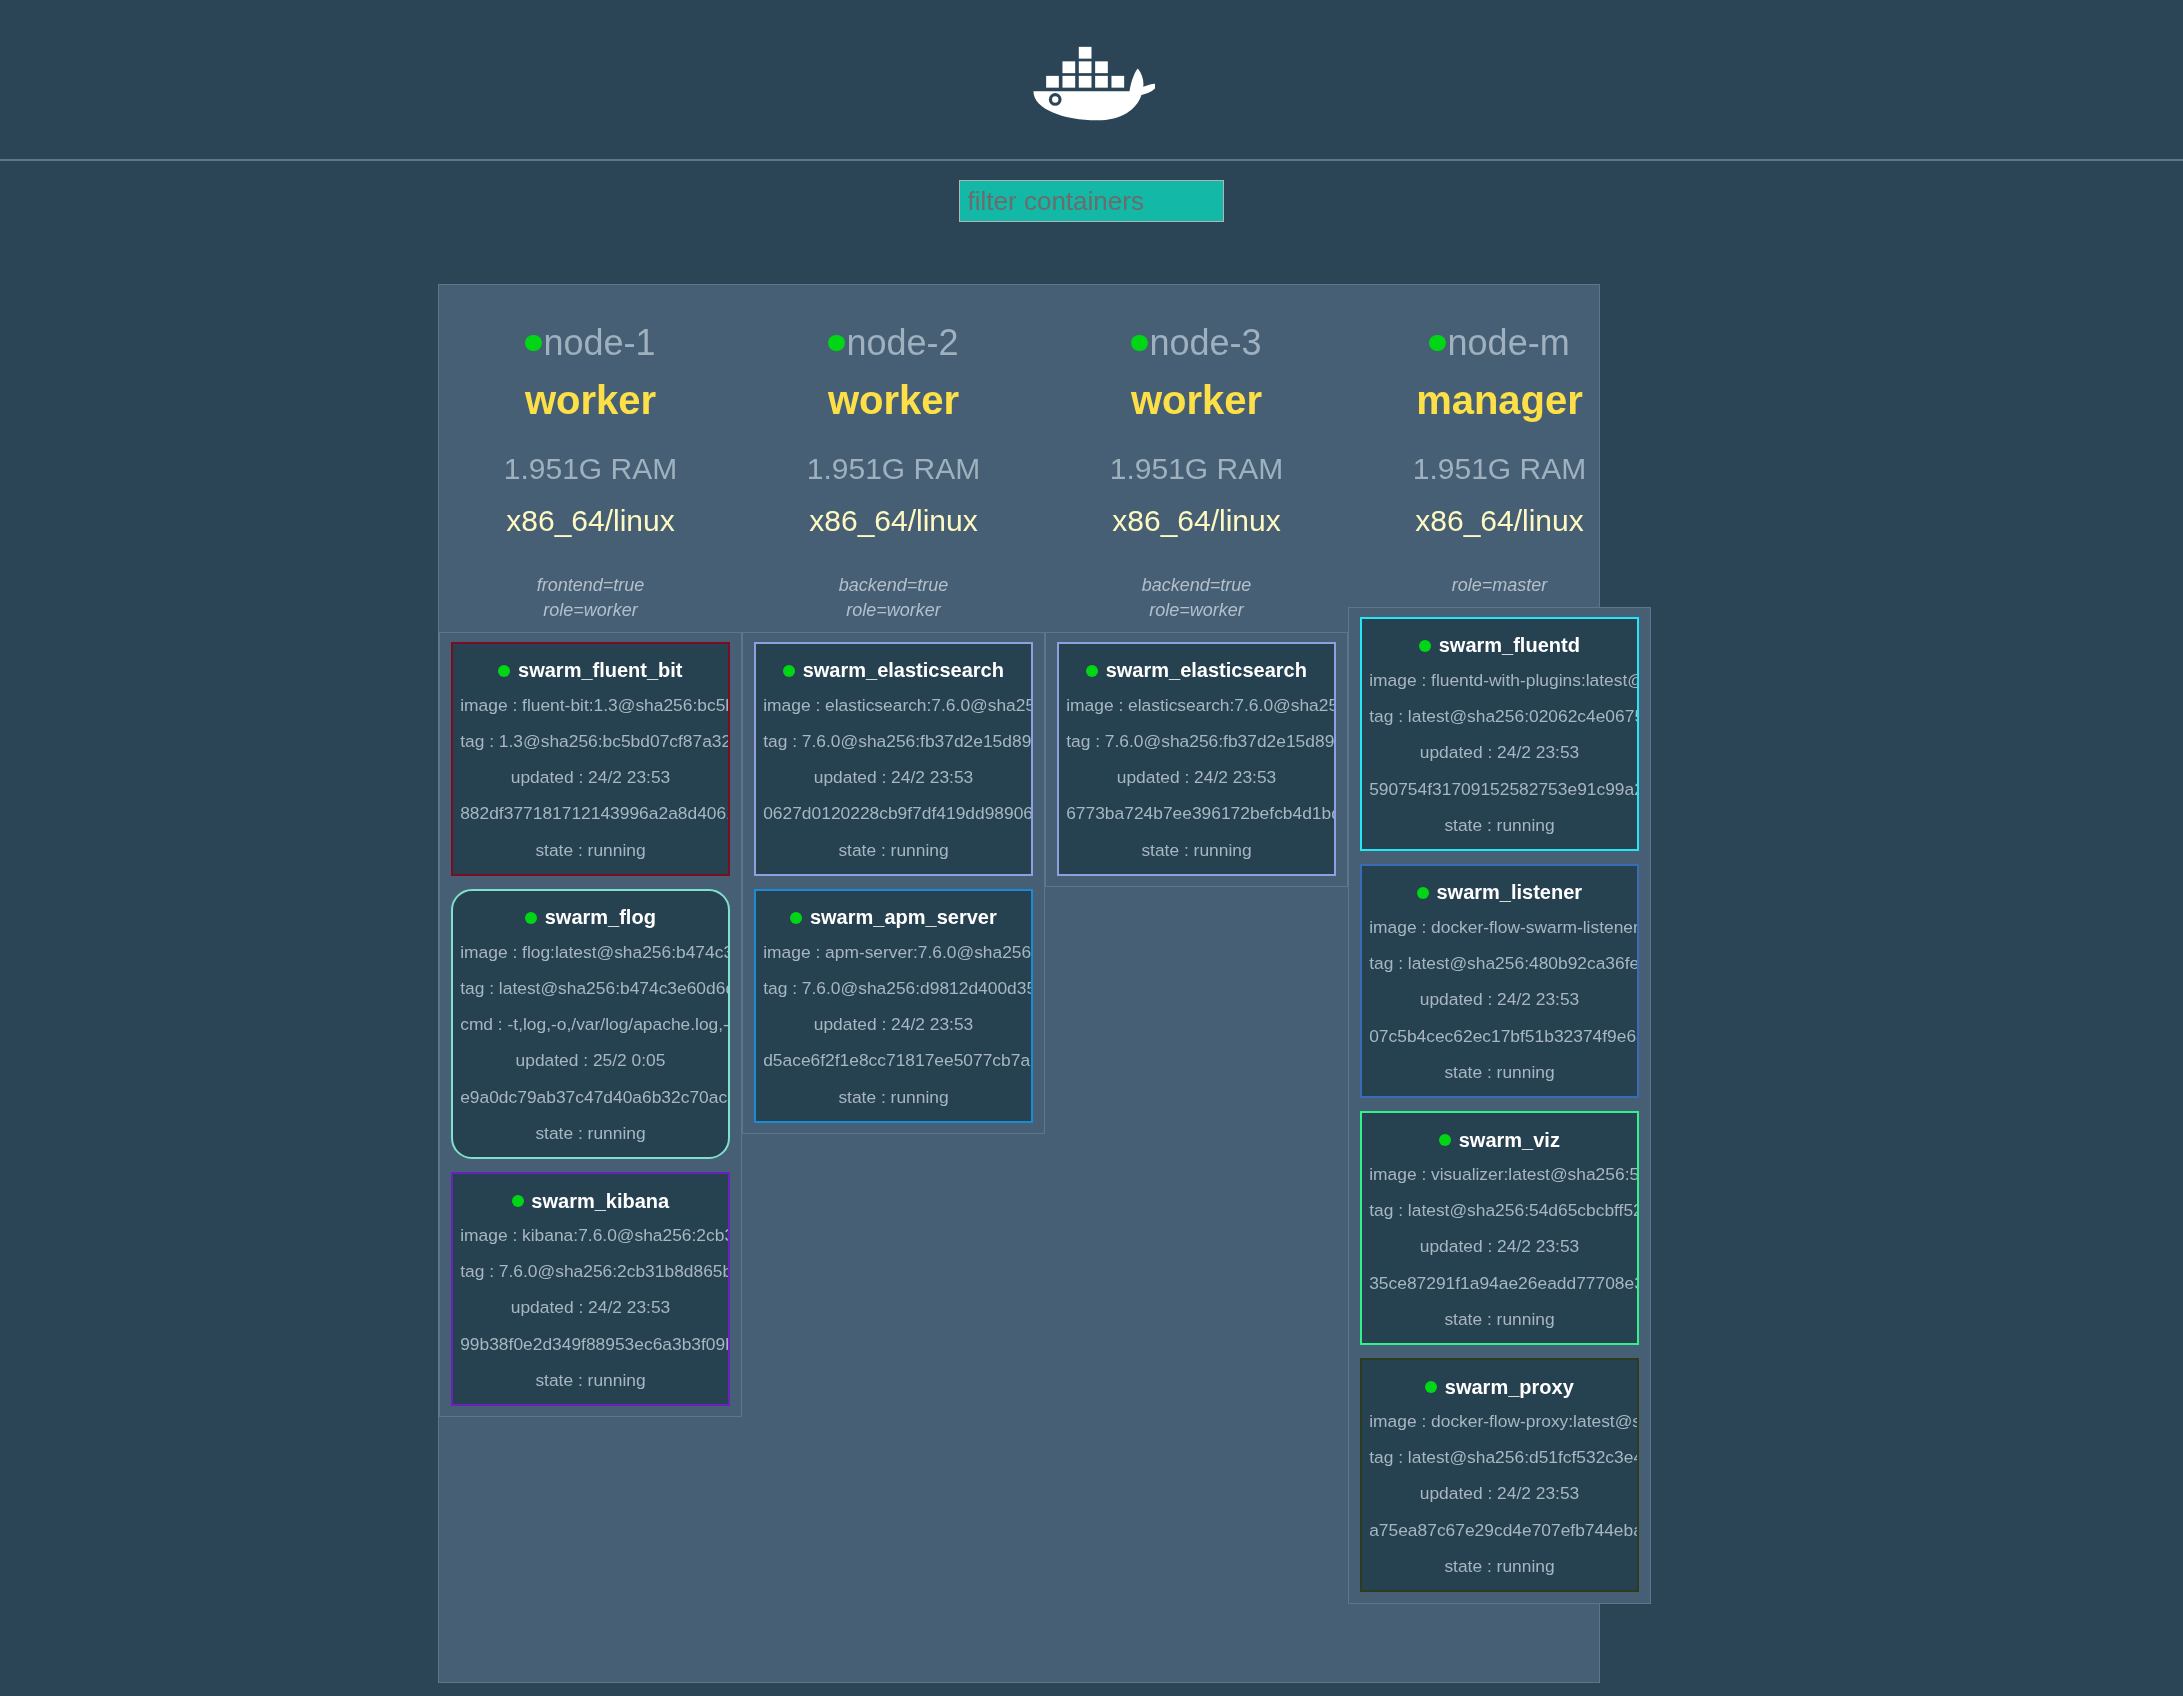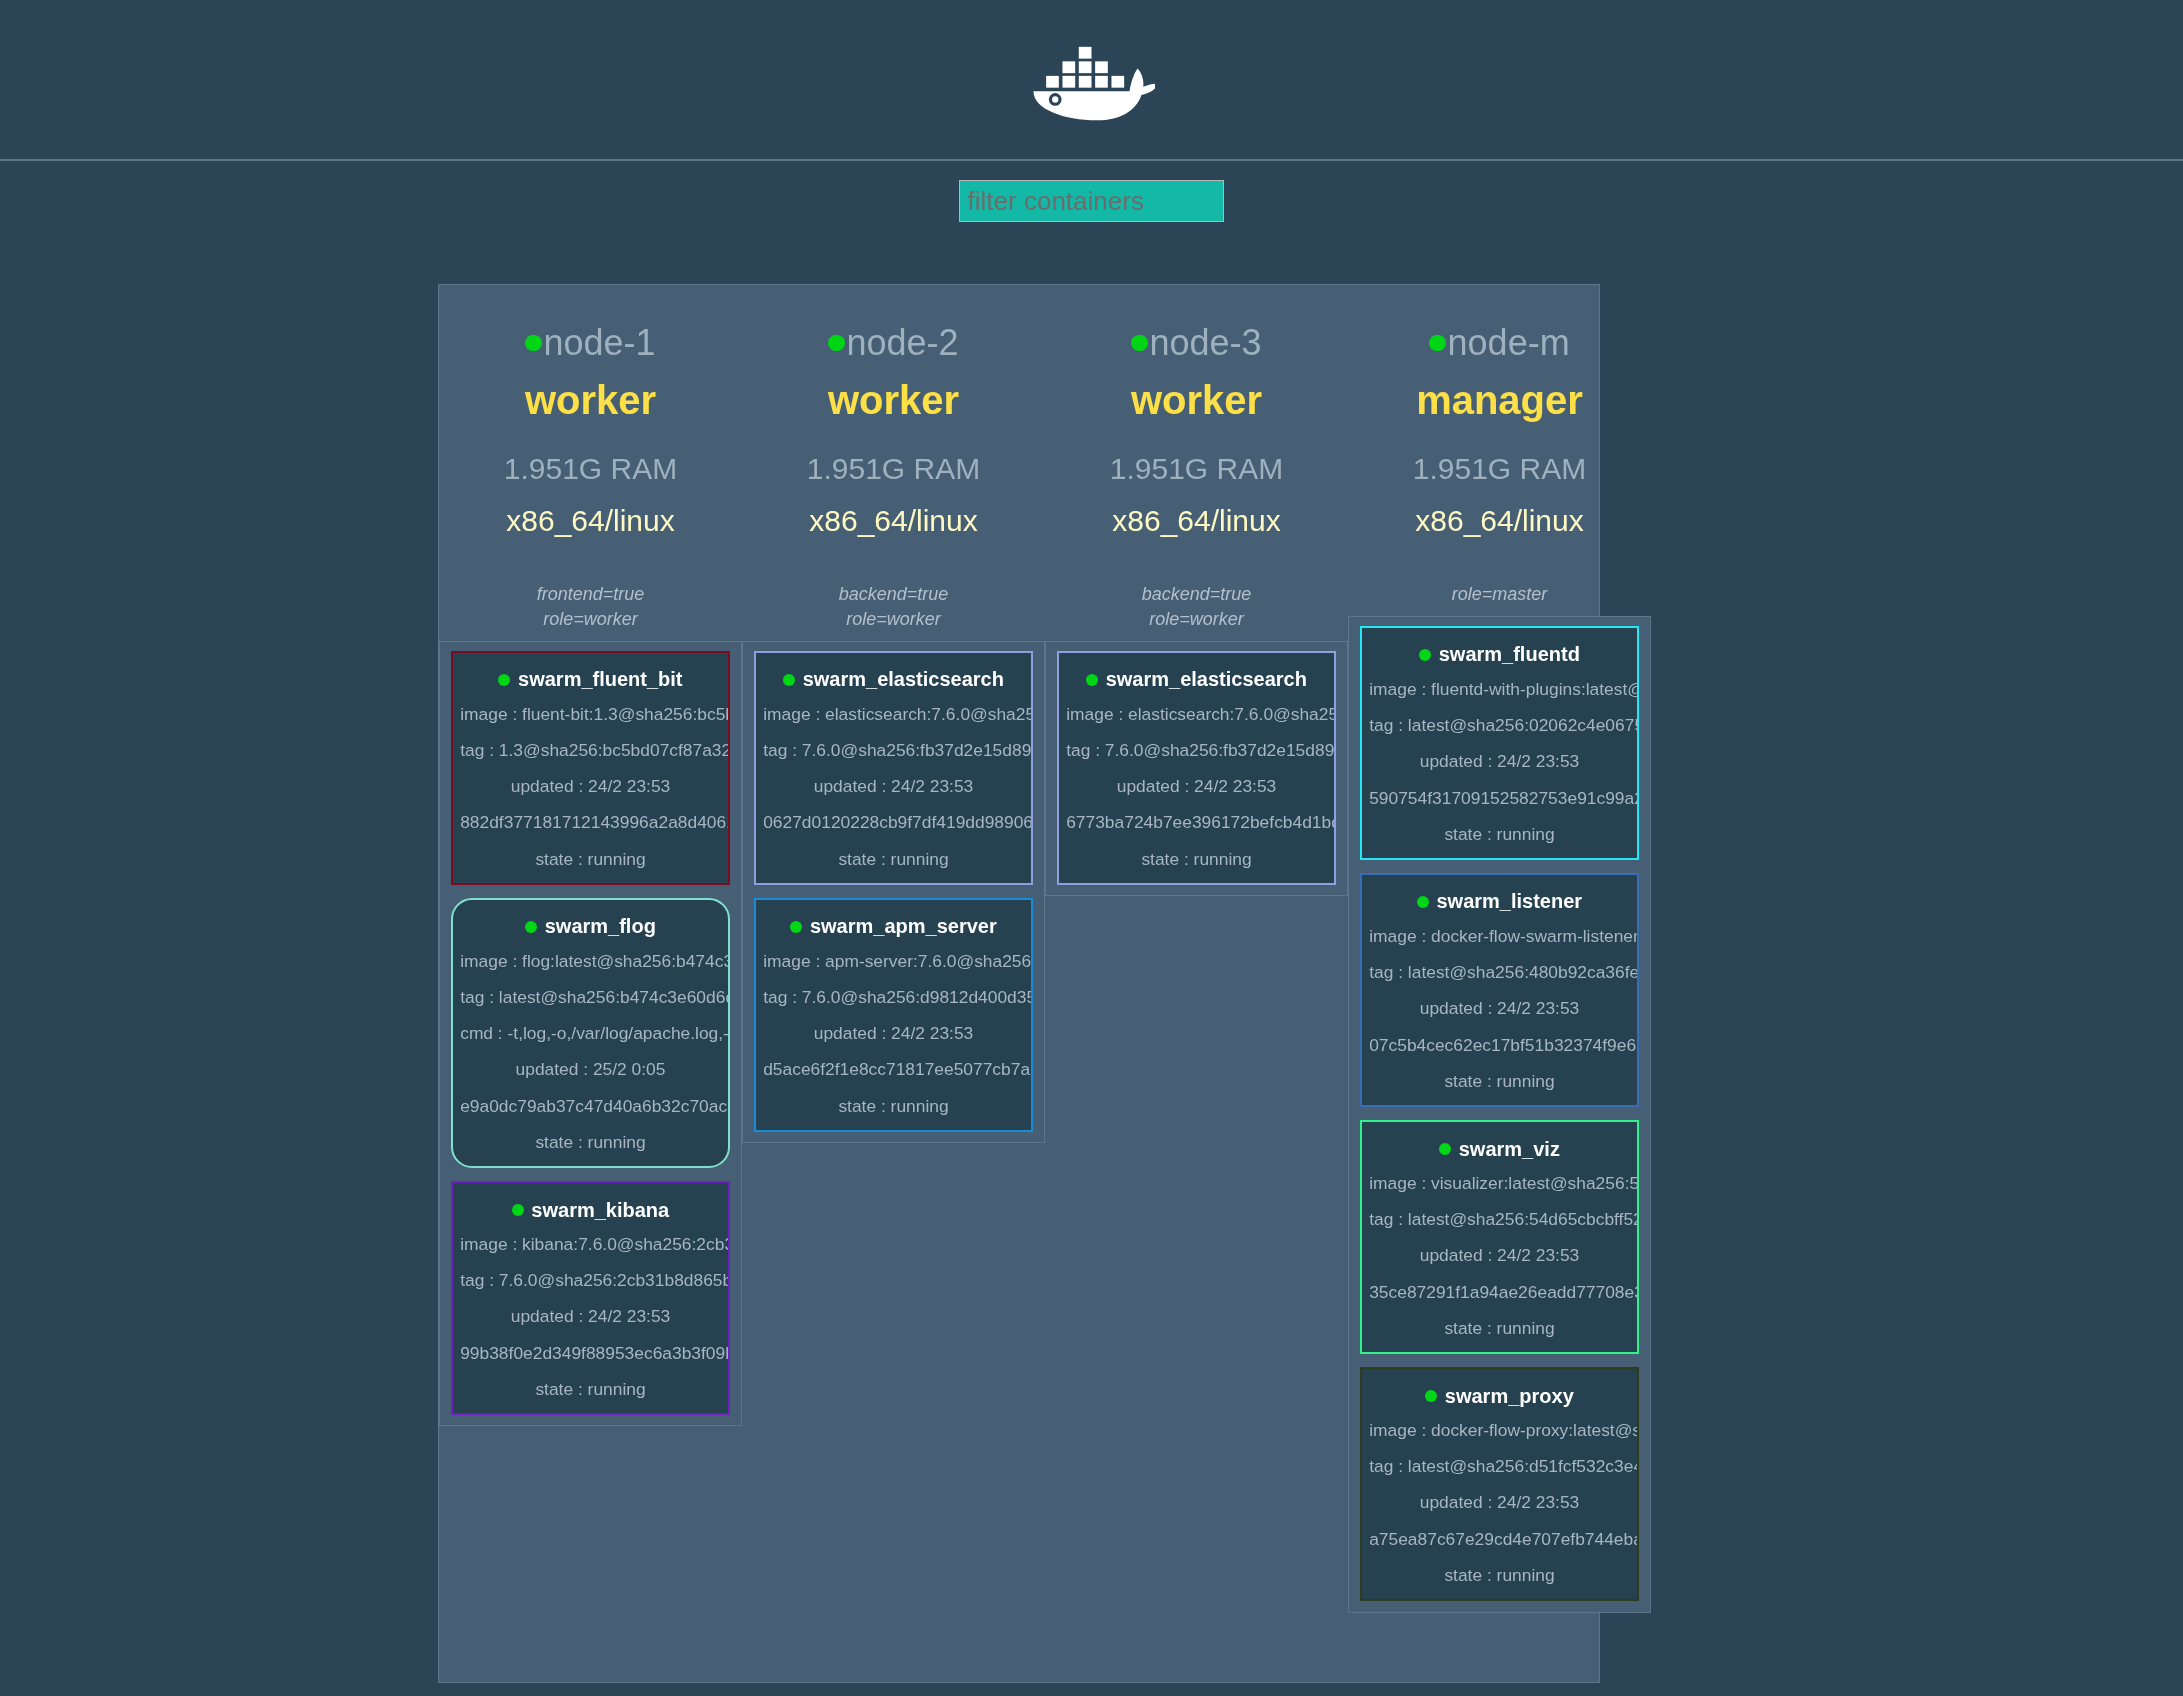--- a/index.html
+++ b/index.html
@@ -81,21 +81,21 @@
     font-size: 40px; font-weight: bold; color: #fde047;
     margin-top: 16.7px;
   }
   .node-ram {
     font-size: 30px; color: #9fb1bf; margin-top: 29px;
   }
   .node-arch {
     font-size: 30px; color: #fef9c3; margin-top: 18px;
   }
   .node-labels {
-    margin-top: 44px; text-align: center;
+    margin-top: 35px; text-align: center;
   }
   .node-label {
     font-size: 18px; font-style: italic; color: #b3c0cb;
     line-height: 1.38;
   }
   .containers {
     margin-top: 9px;
     width: 303px;
     background: #465f74;
     border: 1.5px solid #5e768a;

